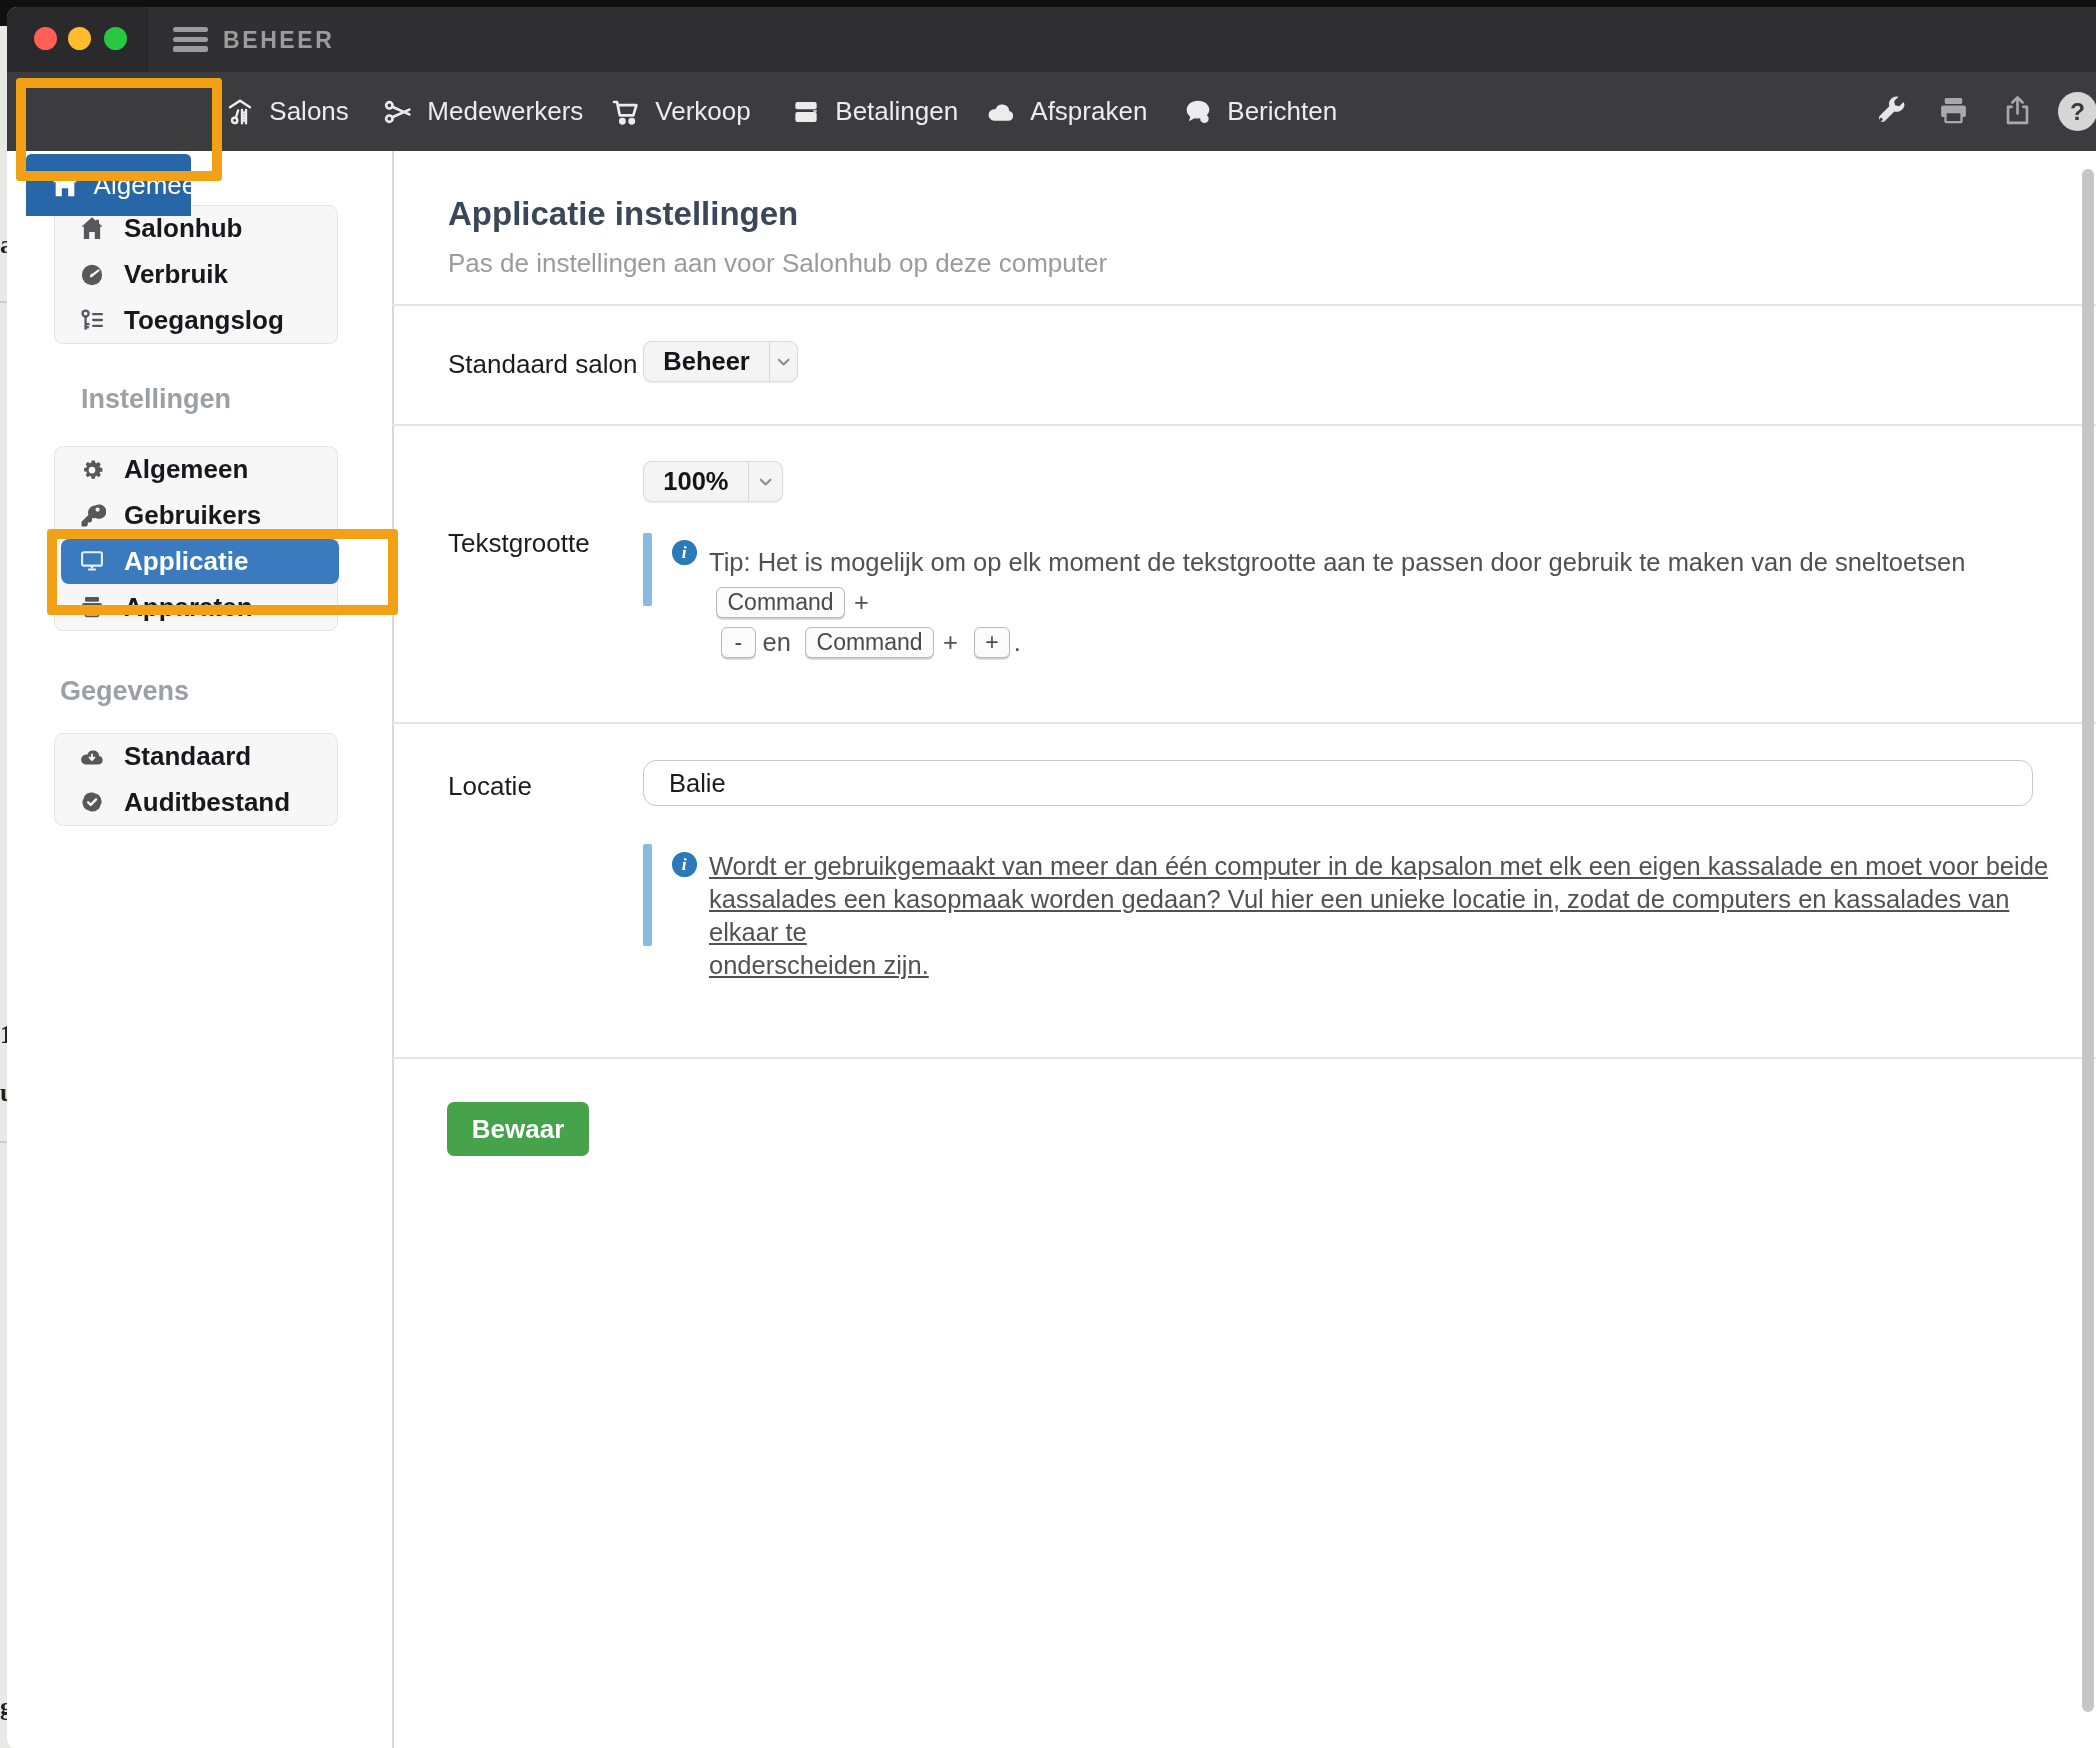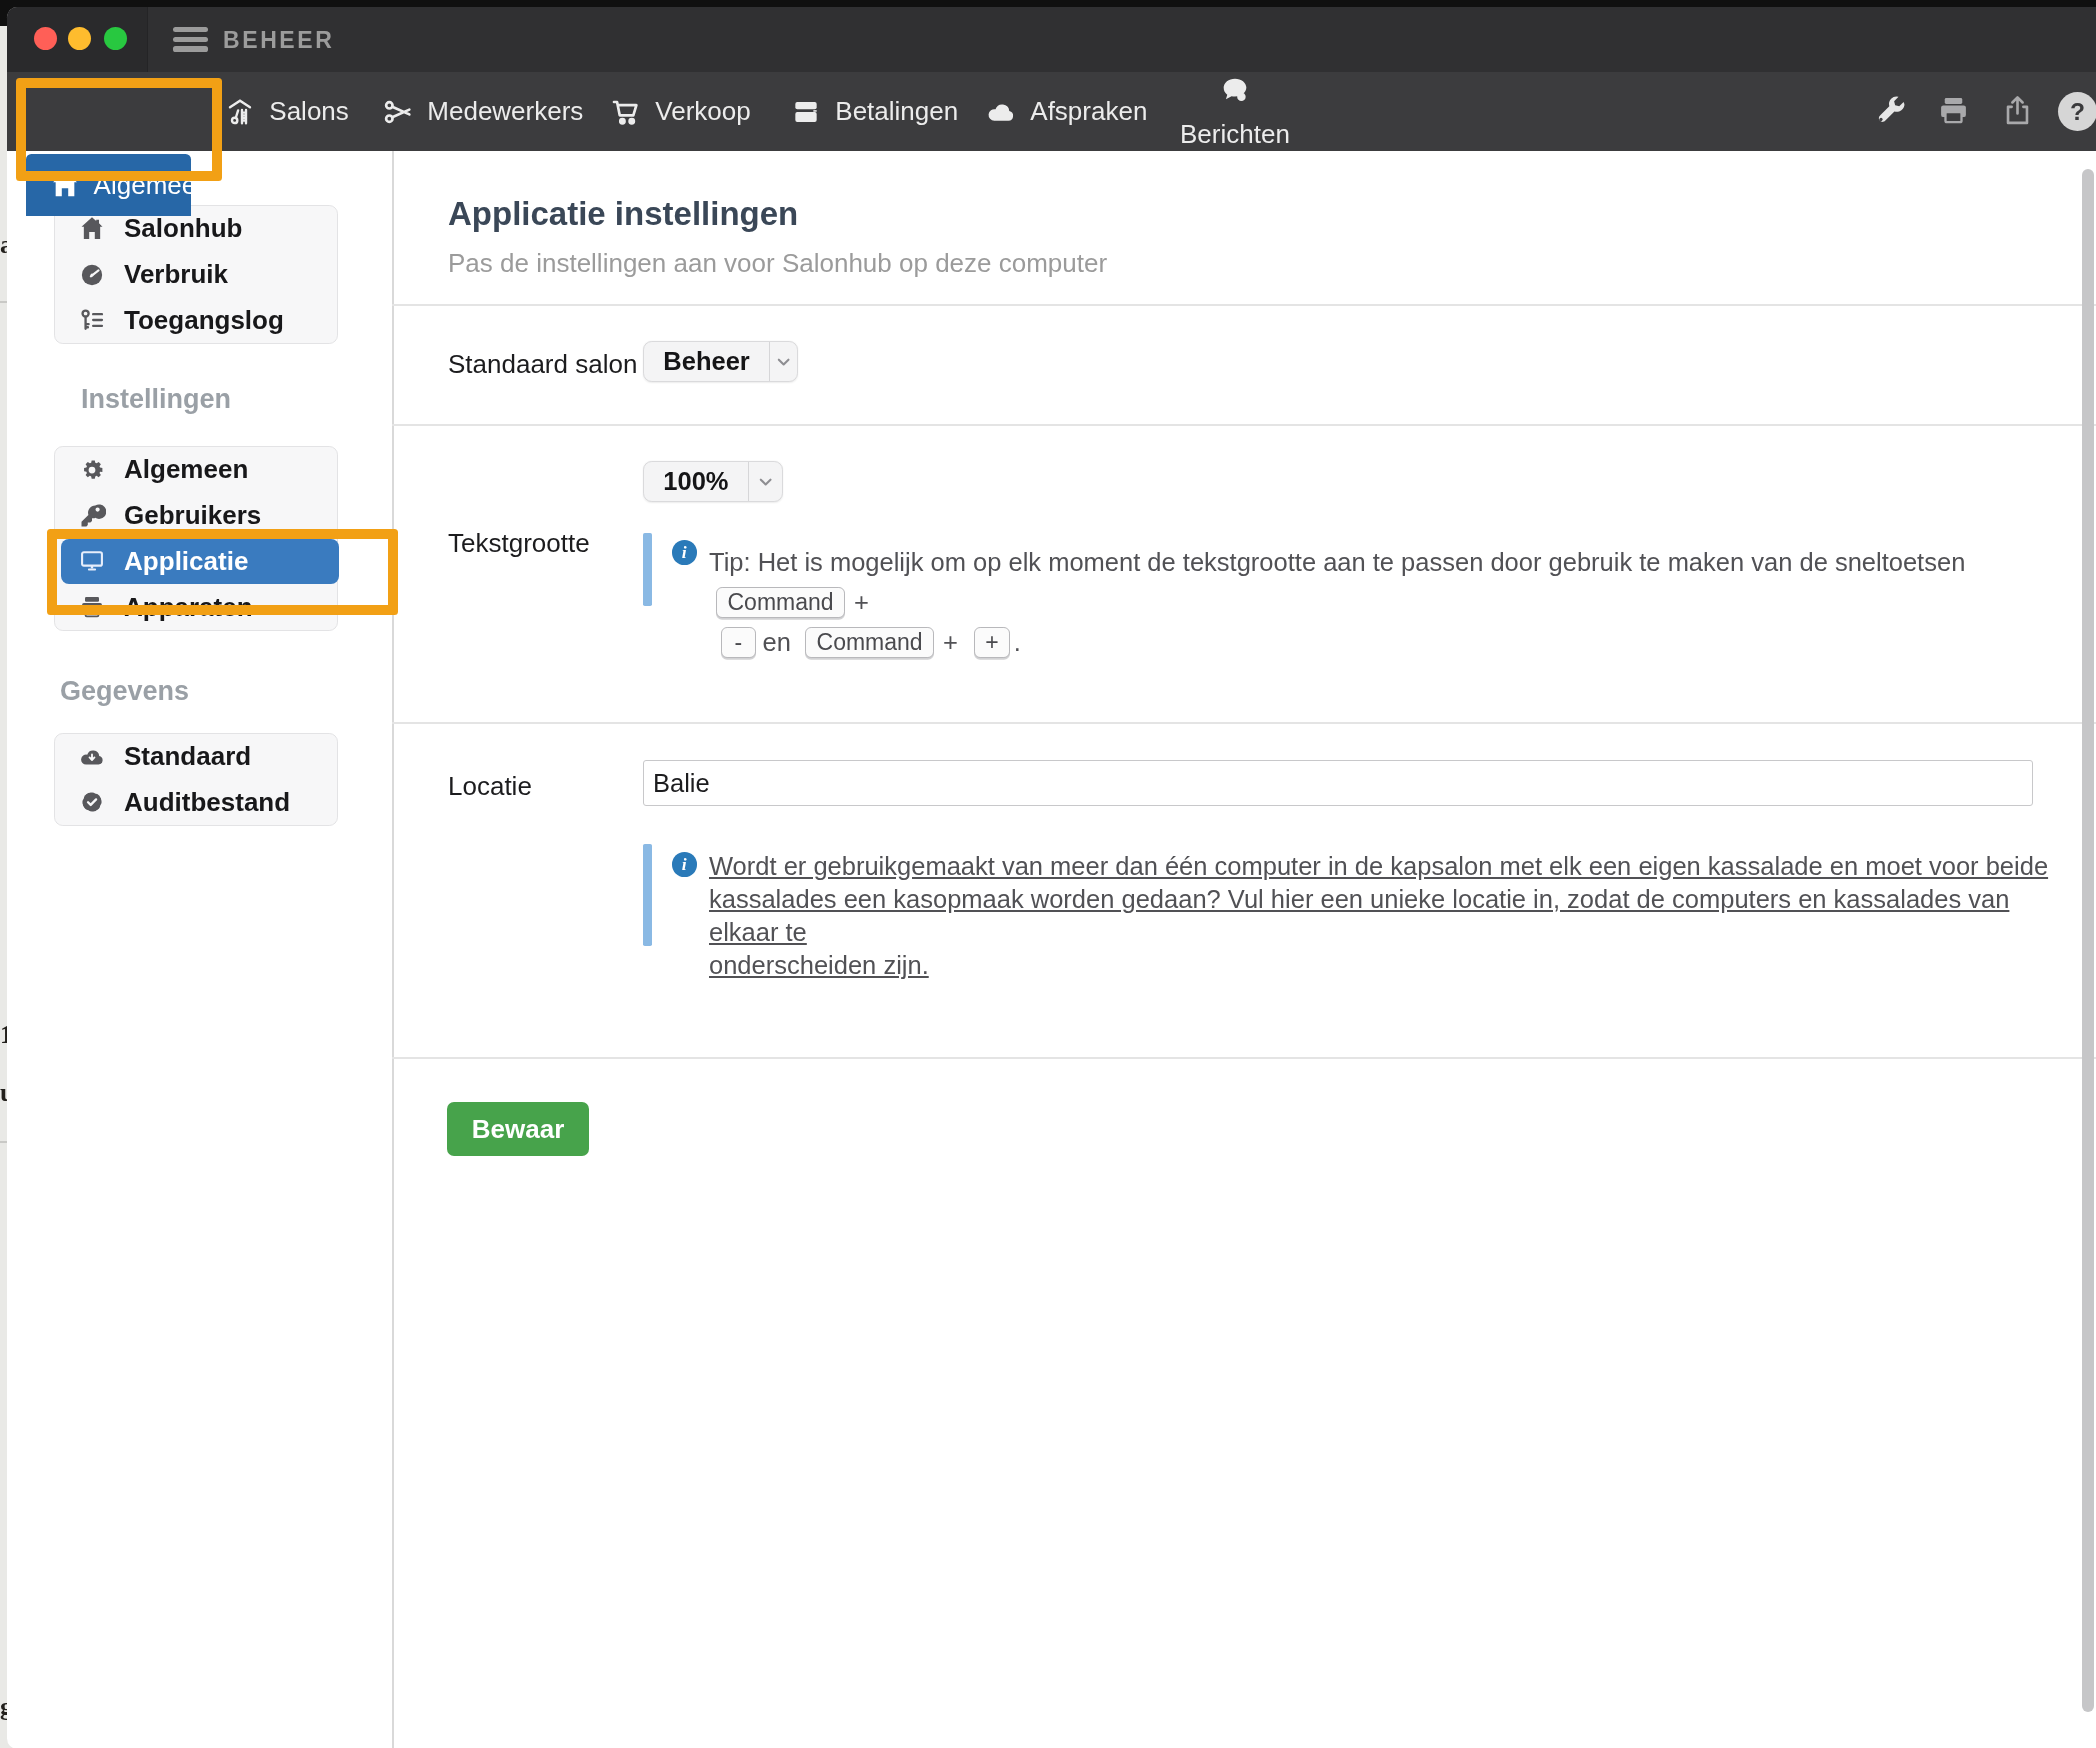--- a/index.html
+++ b/index.html
@@ -87,22 +87,22 @@
   #info-badge{top:845px;}
   .note-text{position:absolute;left:702px;color:#515155;font-size:25.5px;}
   #tip-text{top:535px;width:1343px;line-height:40px;}
   #info-text{top:843px;width:1343px;line-height:33px;text-decoration:underline;}
   kbd{display:inline-block;font-family:"Liberation Sans", sans-serif;font-size:23px;color:#4a4a4e;
     background:#fbfbfb;border:1.8px solid #b8b8bb;border-radius:6.1px;box-shadow:0 1.8px 0 #d2d2d4;
     padding:0 10.5px;line-height:29px;margin:0 7px;vertical-align:0.9px;}
   .plus-sep{margin:0 1.8px;}
 
   #locatie-input{position:absolute;left:636px;top:753px;width:1390px;height:46px;box-sizing:border-box;
-    border:1.8px solid #c8c8ca;border-radius:3px;background:#ffffff;font-size:25.5px;color:#1c1c1e;
-    padding:0 0 0 9px;font-family:"Liberation Sans", sans-serif;outline:none;}
+    border:1.8px solid #c8c8ca;border-radius:13px;background:#ffffff;font-size:25.5px;color:#1c1c1e;
+    padding:0 0 0 25px;font-family:"Liberation Sans", sans-serif;outline:none;}
 
   #save-btn{left:440px;top:1095px;width:142px;height:54px;background:#47A34B;border-radius:7px;
     color:#ffffff;font-size:26px;font-weight:700;display:flex;align-items:center;justify-content:center;
     border:none;cursor:pointer;}
 
   #scroll-thumb{left:2075px;top:162px;width:12.3px;height:1543px;background:#c6c6c8;border-radius:6.1px;}
 </style>
 </head>
 <body>
 
@@ -187,21 +187,21 @@
 
     <div class="tab" style="left:976px;">
       <span class="ticon">
         <svg width="32" height="32" viewBox="0 0 24 24" fill="currentColor">
           <path d="M7 18.5a4.3 4.3 0 1 1 .9-8.5A5.3 5.3 0 0 1 18.2 11.2 3.7 3.7 0 0 1 17.6 18.5z"></path>
         </svg>
       </span>
       <span>Afspraken</span>
     </div>
 
-    <div class="tab" style="left:1173px;flex-direction:column;">
+    <div class="tab" style="left:1173px;">
       <span class="ticon">
         <svg width="32" height="32" viewBox="0 0 24 24" fill="currentColor">
           <path d="M12 3.5c4.7 0 8.5 3 8.5 6.7s-3.8 6.7-8.5 6.7c-.9 0-1.8-.1-2.6-.3L5.2 19l1-3.4c-1.7-1.2-2.7-3-2.7-5.4C3.5 6.5 7.3 3.5 12 3.5z"></path>
           <circle cx="16.8" cy="17" r="3.2"></circle>
         </svg>
       </span>
       <span>Berichten</span>
     </div>
 
     <div class="nav-action" style="left:1860px;">

